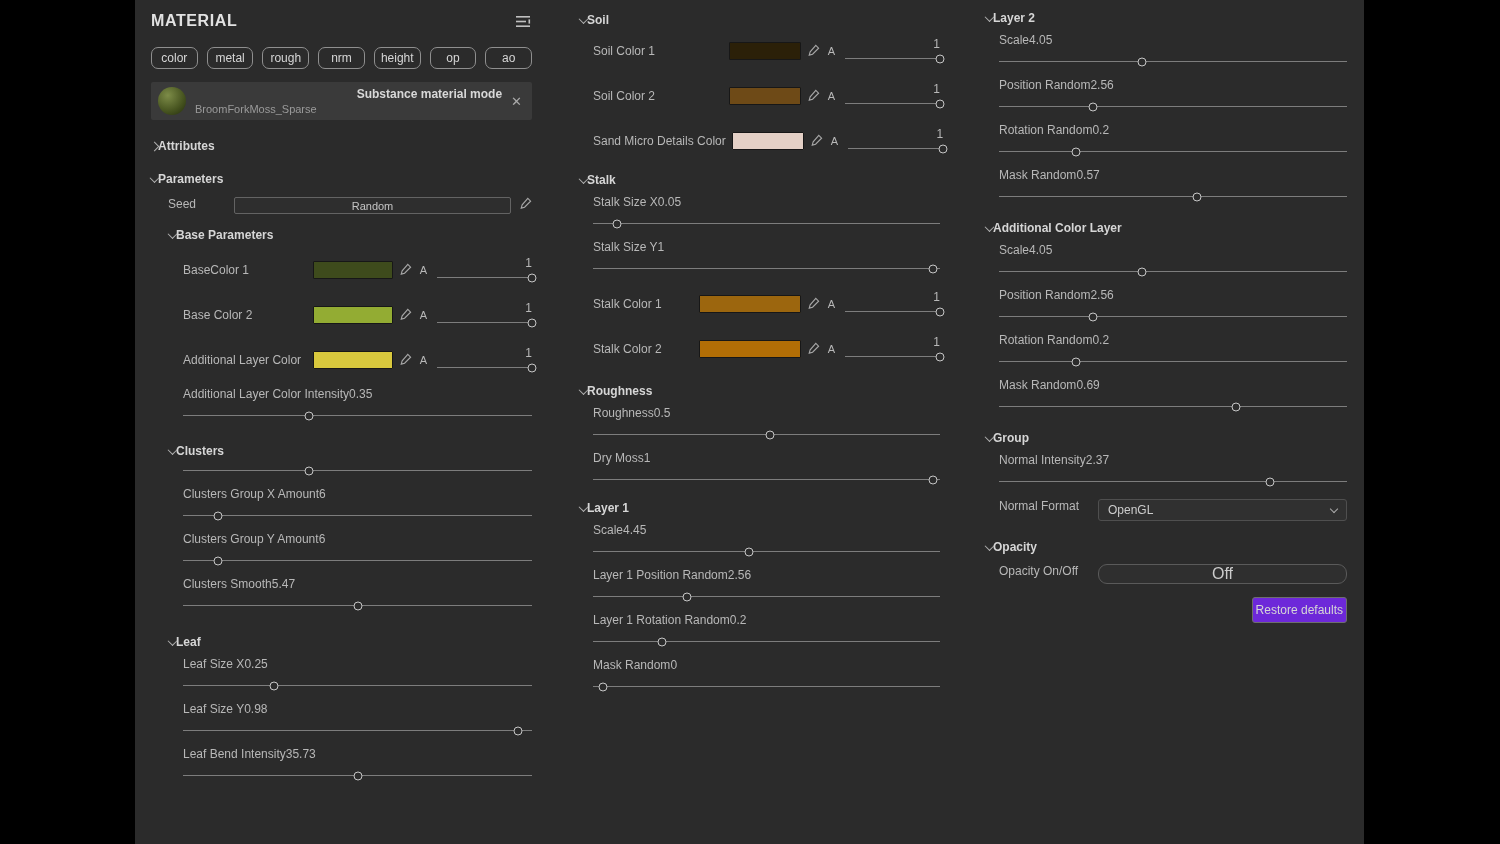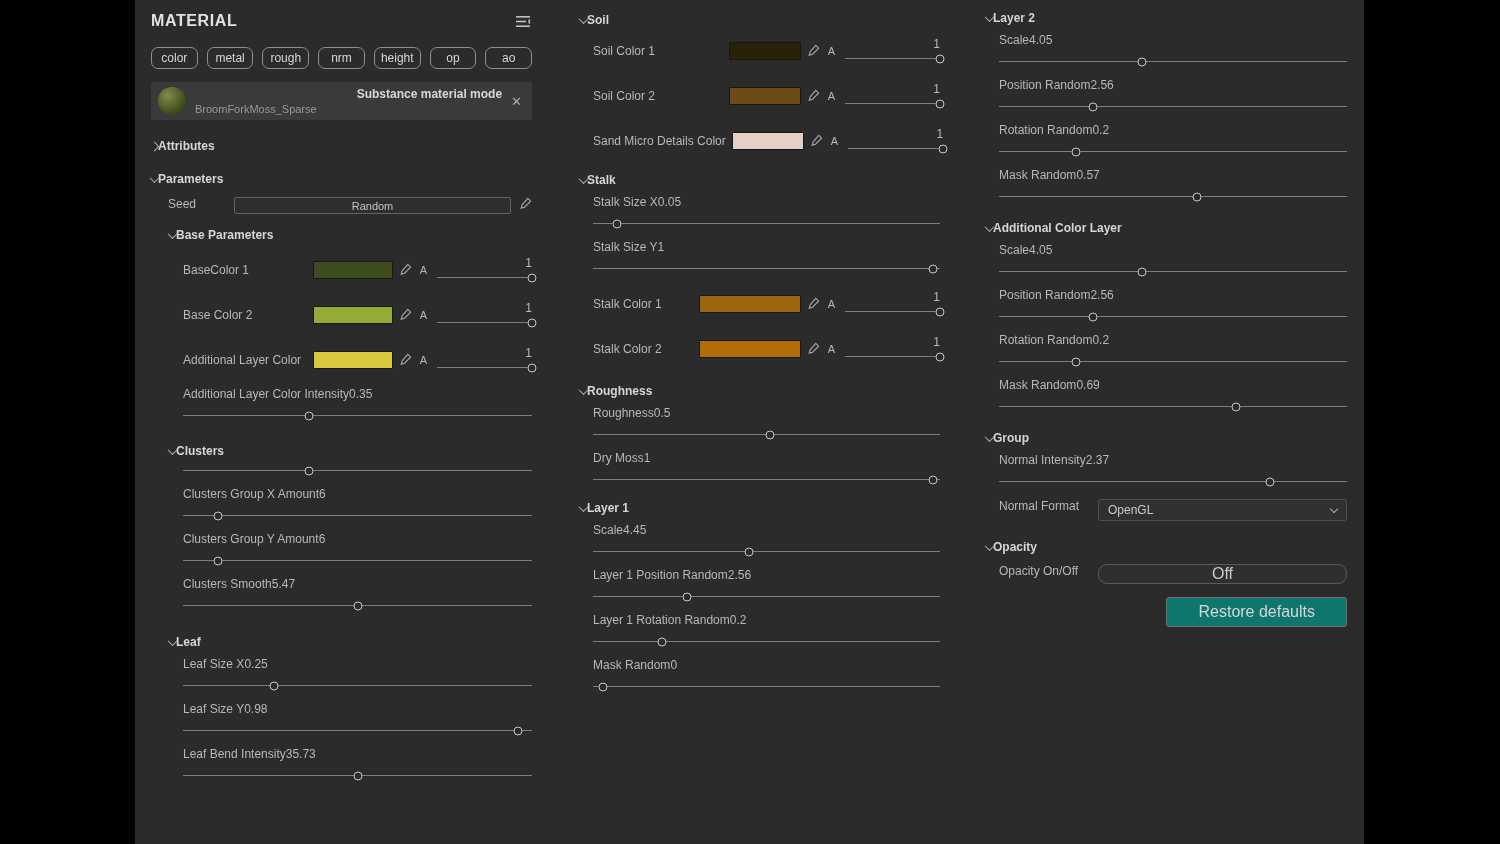--- a/index.html
+++ b/index.html
@@ -73,22 +73,22 @@
   .dd-row { display:flex; align-items:flex-start; gap:6px; }
   .dd-label { width:93px; flex:none; }
   .dropdown { flex:1; height:22px; background:#303030; border:1px solid #4f4f4f; border-radius:3px;
               display:flex; align-items:center; justify-content:space-between; padding:0 9px;
               font-size:12px; color:#cccccc; cursor:pointer; }
   .dd-chev { width:6px; height:6px; border-right:1.5px solid #aaa; border-bottom:1.5px solid #aaa;
              transform:rotate(45deg); margin-top:-3px; }
   .off-box { flex:1; height:20px; border:1px solid #5a5a5a; border-radius:9px; background:#2f2f2f;
              display:flex; align-items:center; justify-content:center; font-size:16px; color:#cccccc; cursor:pointer; }
   .restore-row { display:flex; justify-content:flex-end; margin-top:13px; }
-  .restore-btn { font-family:inherit; font-size:16px; color:#d6d6d6; background:#0f766e;
-                 border:1px solid #6e6e6e; border-radius:3px; padding:5px 31px; cursor:pointer; }
+  .restore-btn { font-family:inherit; font-size:12px; color:#d6d6d6; background:#6d28d9;
+                 border:1px solid #6e6e6e; border-radius:3px; padding:5px 3px; cursor:pointer; }
 
   .mt9{margin-top:9px;} .mt10{margin-top:10px;} .mt11{margin-top:11px;} .mt12{margin-top:12px;}
   .mt13{margin-top:13px;} .mt14{margin-top:14px;} .mt17{margin-top:17px;} .mt18{margin-top:18px;}
   .mt21{margin-top:21px;} .mt22{margin-top:22px;} .mt4{margin-top:4px;} .mt6{margin-top:6px;}
 </style>
 </head>
 <body>
 
 <div class="screen">
   <div class="panel">

